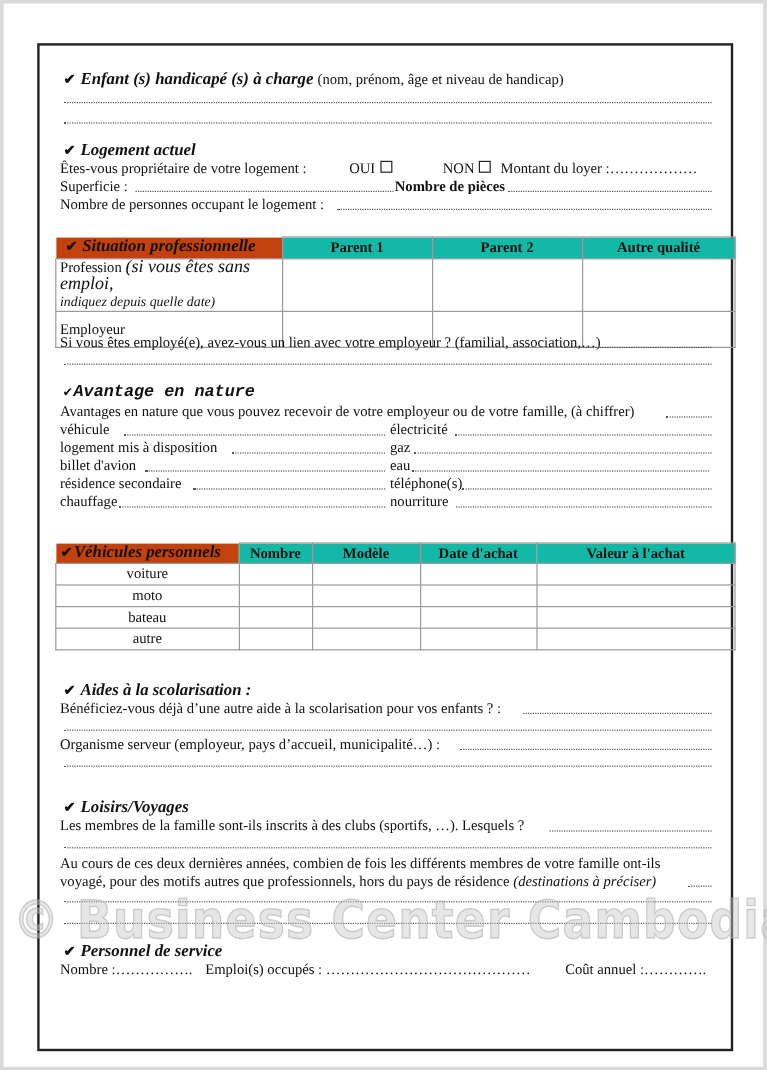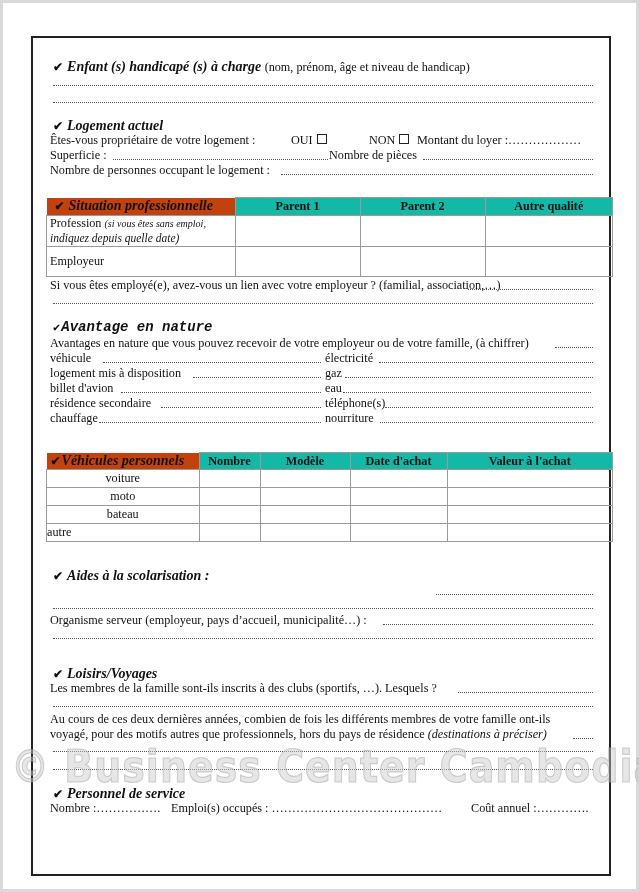--- a/index.html
+++ b/index.html
@@ -52,39 +52,39 @@
     <div class="abs txt" style="left:17px; top:95px;">Êtes-vous propriétaire de votre logement :</div>
     <div class="abs txt" style="left:258px; top:95px;">
       <span>OUI</span><span class="box"></span>
     </div>
     <div class="abs txt" style="left:336px; top:95px;">
       <span>NON</span><span class="box"></span>
     </div>
     <div class="abs txt" style="left:384px; top:95px;">Montant du loyer :………………</div>
     <div class="abs txt" style="left:17px; top:110px;">Superficie :</div>
     <div class="dots" style="left:80px; width:215px; top:121px;"></div>
-    <div class="abs txt" style="left:296px; top:110px;">Nombre de pièces</div>
+    <div class="abs txt" style="left:296px; top:110px;font-weight:bold;">Nombre de pièces</div>
     <div class="dots" style="left:390px; width:170px; top:121px;"></div>
     <div class="abs txt" style="left:17px; top:125px;">Nombre de personnes occupant le logement :</div>
     <div class="dots" style="left:248px; width:312px; top:136px;"></div>
 
     <table style="left:13px; top:159px; width:567px;">
       <tbody>
           <tr style="height:18px;">
         <th class="lbl" style="width:180px;">
           <span style="font-style:normal; font-size:12px; margin-right:4px;">✔</span><span>Situation professionnelle</span>
         </th>
         <th class="hd" style="width:124px;">Parent 1</th>
         <th class="hd" style="width:124px;">Parent 2</th>
         <th class="hd">Autre qualité</th>
       </tr>
       <tr style="height:31px;">
         <td style="padding-left:3px; line-height:14px; vertical-align:top;">
           <span>Profession</span>
-          <span class="it" style="font-size:10px;">(si vous êtes sans emploi,</span><br>
+          <span class="it" style="font-size:15px;">(si vous êtes sans emploi,</span><br>
           <span class="it" style="font-size:11.5px;">indiquez depuis quelle date)</span>
         </td>
         <td></td>
         <td></td>
         <td></td>
       </tr>
       <tr style="height:30px;">
         <td style="padding-left:3px;">Employeur</td>
         <td></td>
         <td></td>
@@ -150,32 +150,33 @@
             <td></td>
       </tr>
       <tr style="height:18px;">
         <td style="text-align:center;margin-left:39px;">bateau</td>
         <td></td>
             <td></td>
             <td></td>
             <td></td>
       </tr>
       <tr style="height:18px;">
-        <td style="">autre</td>
+        <td style="text-align:center;">autre</td>
         <td></td>
             <td></td>
             <td></td>
             <td></td>
       </tr>
     </tbody>
       </table>
 
     <div class="abs head" style="left:20px; top:529px;">
       <span class="check">✔</span><span>Aides à la scolarisation :</span>
     </div>
+    <div class="abs txt" style="left:17px; top:545px;">Bénéficiez-vous déjà d’une autre aide à la scolarisation pour vos enfants ? :</div>
     <div class="dots" style="left:403px; width:157px; top:556px;"></div>
     <div class="dots" style="left:20px; width:540px; top:570px;"></div>
     <div class="abs txt" style="left:17px; top:575px;">Organisme serveur (employeur, pays d’accueil, municipalité…) :</div>
     <div class="dots" style="left:350px; width:210px; top:586px;"></div>
     <div class="dots" style="left:20px; width:540px; top:600px;"></div>
 
     <div class="abs head" style="left:20px; top:627px;">
       <span class="check">✔</span><span>Loisirs/Voyages</span>
     </div>
     <div class="abs txt" style="left:17px; top:643px;">Les membres de la famille sont-ils inscrits à des clubs (sportifs, …). Lesquels ?</div>

